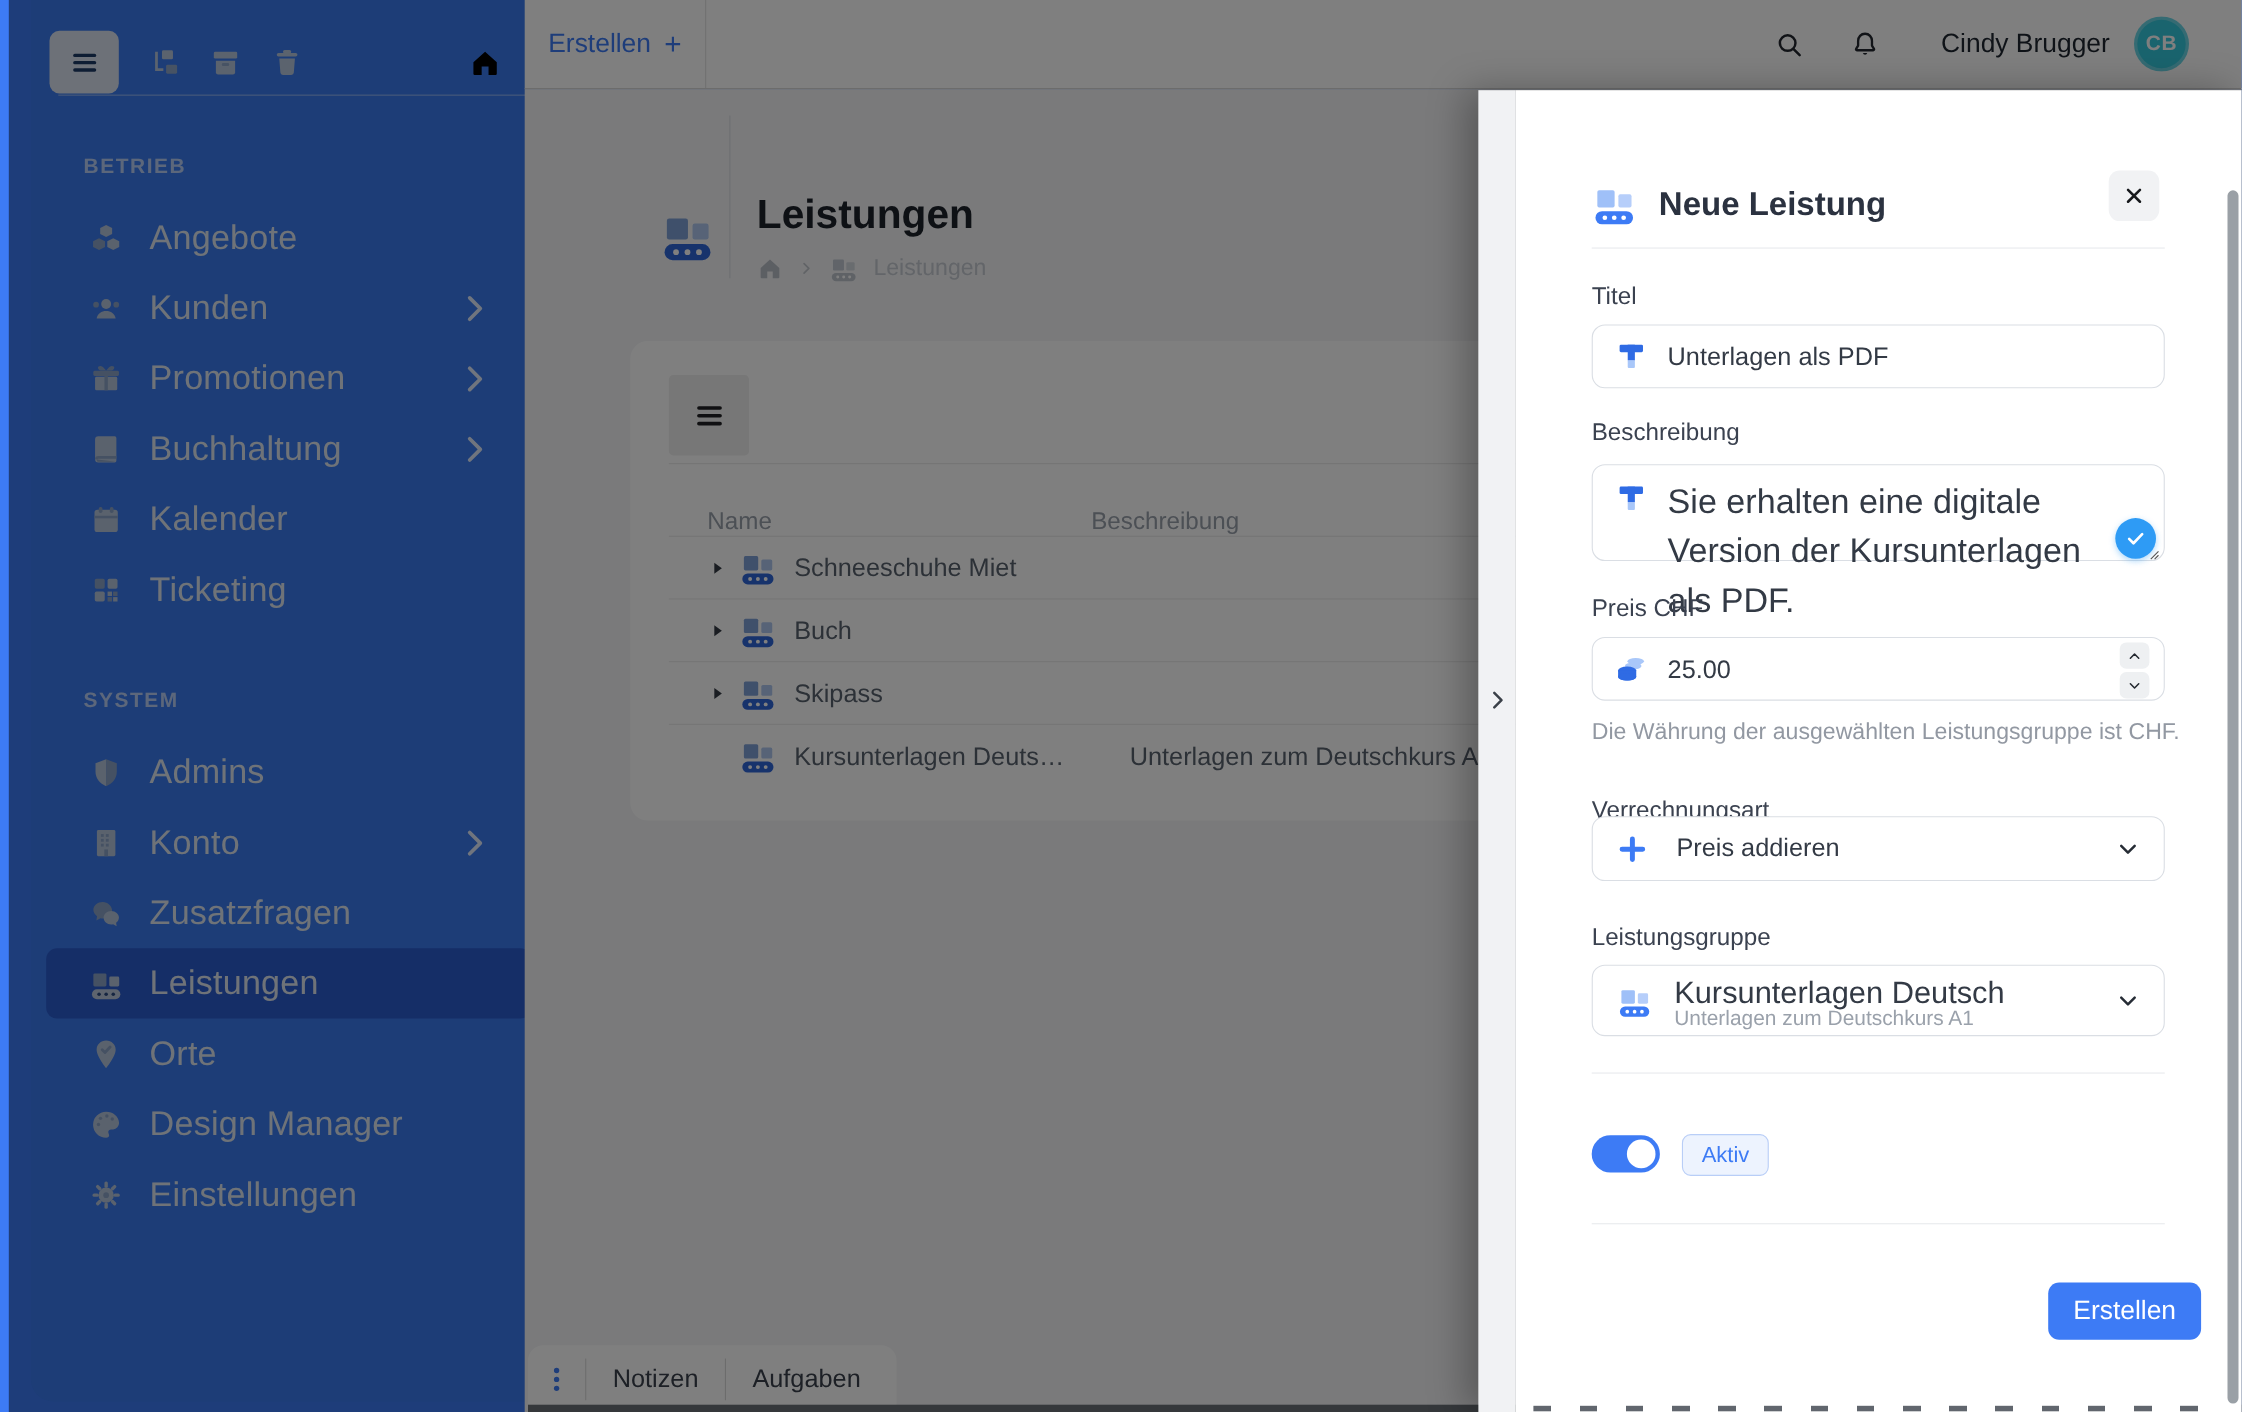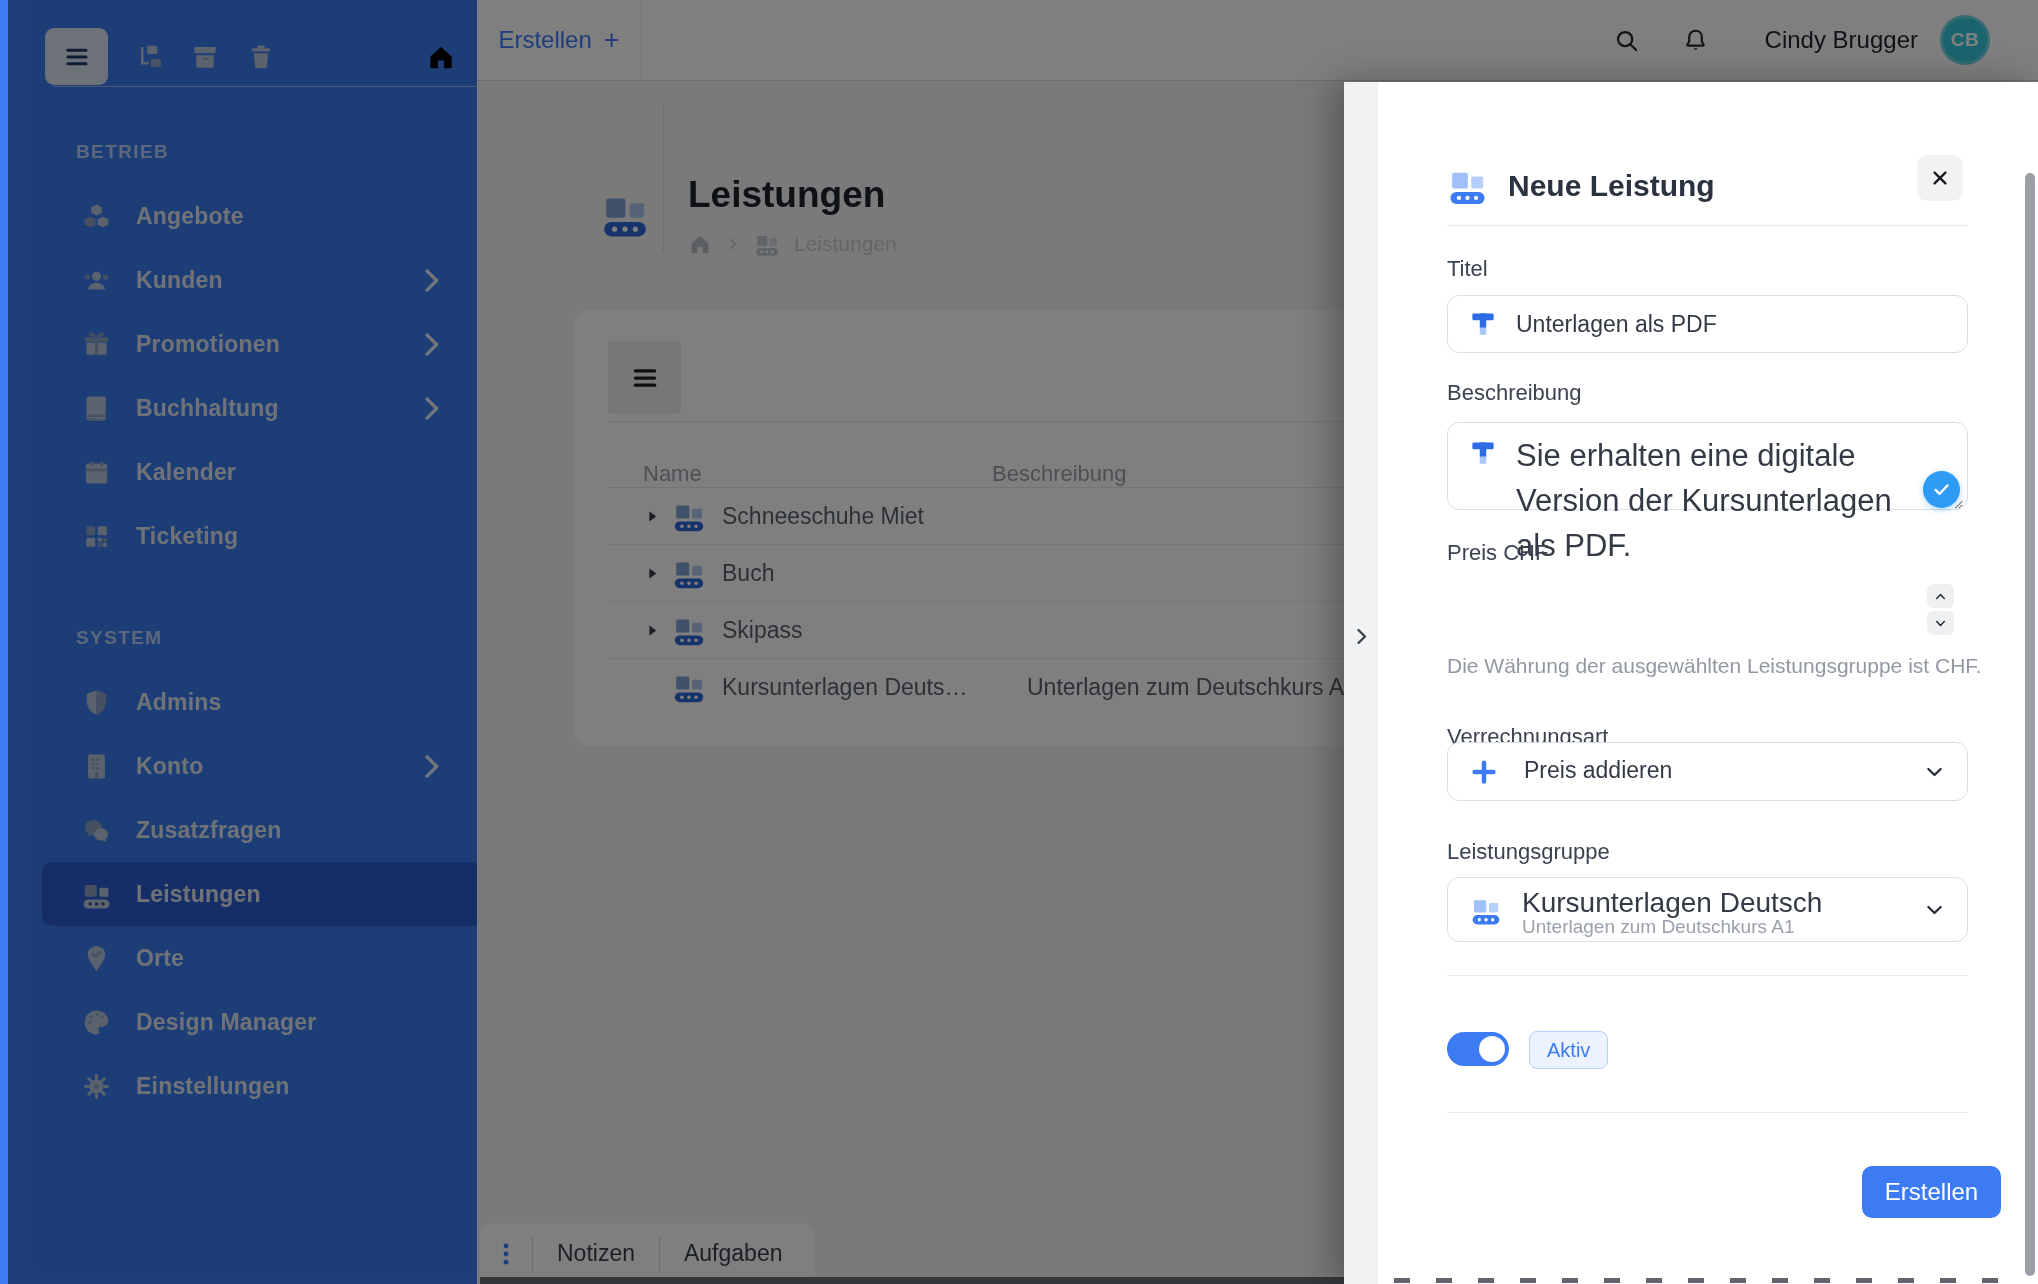--- a/index.html
+++ b/index.html
@@ -19,21 +19,21 @@
              border-radius:9px;display:flex;align-items:center;justify-content:center;cursor:pointer;}
   .sb-burger .ic{width:28px;height:28px;color:#1d3a66;}
   .sb-tool-ic{position:absolute;top:42px;width:30px;height:30px;--i1:#b6c6dd;--i2:#8fa6c8;}
   .sb-divider{position:absolute;left:25px;top:86px;width:428px;height:1px;background:rgba(255,255,255,.45);}
   .sb-sections{position:absolute;left:0;top:120px;width:100%;}
   .sb-header{height:64px;line-height:64px;padding-left:48px;font-size:19px;font-weight:700;
              letter-spacing:1.4px;color:rgba(233,240,250,.72);}
   .sb-item{position:relative;height:64px;display:flex;align-items:center;padding-left:39px;
            margin:0 14px 0 14px;border-radius:10px;cursor:pointer;}
   .sb-item .ic{width:31px;height:31px;flex:0 0 31px;--i1:#b4c4db;--i2:#8ba3c6;}
-  .sb-label{margin-left:24px;font-size:23px;color:#dfe7f1;letter-spacing:.2px;font-weight:bold;}
+  .sb-label{margin-left:24px;font-size:31px;color:#dfe7f1;letter-spacing:.2px;}
   .sb-item.selected{background:#2B5CCE;}
   .sb-chevron{position:absolute;right:36px;width:18px;height:18px;color:rgba(255,255,255,.85);}
   .cv-side{--bx1:#8ba3c6;--bx2:#b4c4db;--bar:#bcc9dd;--dot:#2c4b82;}
 
   
   .topbar{position:absolute;left:477px;top:0;width:1561px;height:80px;background:#ffffff;
           border-bottom:1px solid #d9d9d9;z-index:1;}
   .tab{position:absolute;left:0;top:0;width:164px;height:80px;border-right:1px solid #e2e2e2;
        display:flex;align-items:center;justify-content:center;gap:12px;cursor:pointer;
        color:#3D7BF5;font-size:24px;font-weight:500;}
@@ -629,20 +629,34 @@
             </svg>
           </span>
       </button>
       <span class="ic ta-resize">
           <svg viewBox="0 0 24 24" stroke="#555" stroke-width="1.8" fill="none">
             <path d="M21 9L9 21M21 15l-6 6"></path>
           </svg>
         </span>
 
       <label class="dw-label" style="top:458px">Preis CHF</label>
+      <div class="dw-field" style="top:497px;height:58px">
+        <span class="ic fld-ticon" style="top:13px">
+            <svg viewBox="0 0 24 24">
+              <ellipse cx="15.2" cy="6.6" rx="6" ry="2.5" fill="#A9C7F9"></ellipse>
+              <ellipse cx="13.4" cy="10" rx="6" ry="2.5" fill="#A9C7F9"></ellipse>
+              <g fill="#2F6BE4">
+                <ellipse cx="9" cy="13.2" rx="6.6" ry="2.8"></ellipse>
+                <path d="M2.4 13.2h13.2v4.6c0 1.5-3 2.8-6.6 2.8s-6.6-1.3-6.6-2.8z"></path>
+                <ellipse cx="9" cy="17.8" rx="6.6" ry="2.8"></ellipse>
+              </g>
+            </svg>
+          </span>
+        <span class="fld-text" style="top:15px">25.00</span>
+      </div>
       <button class="stepper" style="top:502px">
         <span class="ic">
             <svg viewBox="0 0 24 24" fill="none" stroke="currentColor" stroke-width="2.6" stroke-linecap="round" stroke-linejoin="round">
               <path d="M5 15.5l7-7 7 7"></path>
             </svg>
           </span>
       </button>
       <button class="stepper" style="top:529px">
         <span class="ic">
             <svg viewBox="0 0 24 24" fill="none" stroke="currentColor" stroke-width="2.6" stroke-linecap="round" stroke-linejoin="round">

